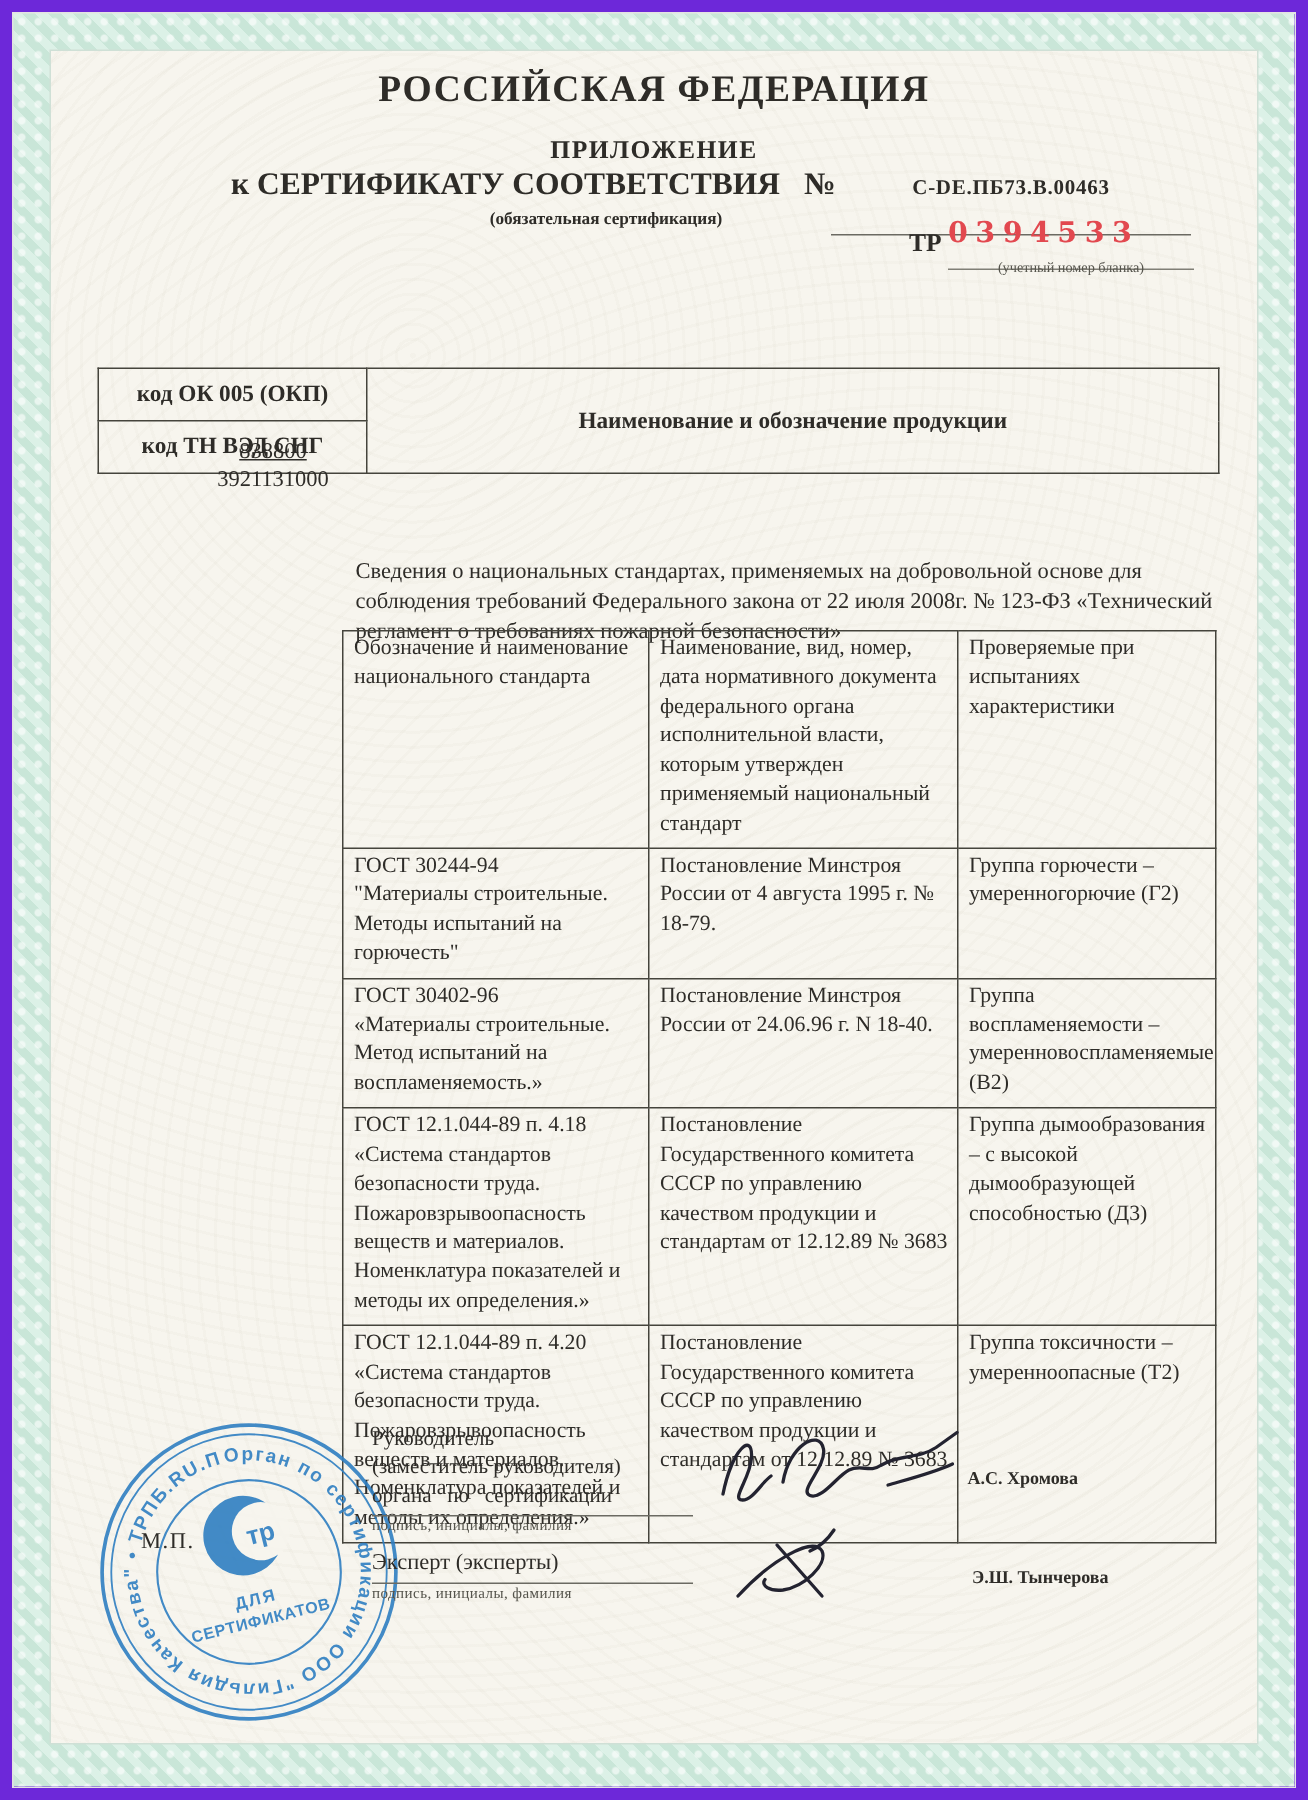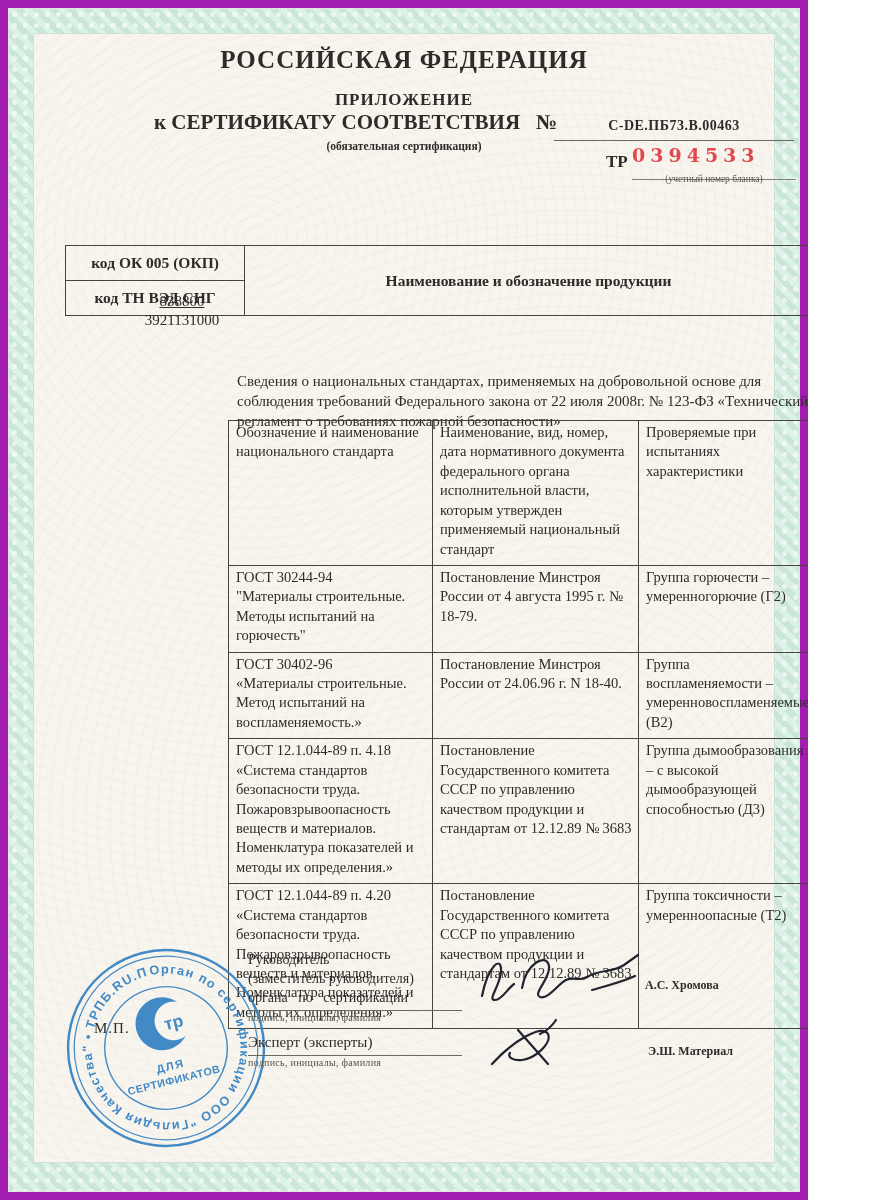--- a/index.html
+++ b/index.html
@@ -1,35 +1,35 @@
 <!DOCTYPE html>
 <html><head>
 <meta charset="utf-8">
 <style>
   html,body{margin:0;padding:0;}
   body{width:872px;height:1200px;font-family:"Liberation Serif", serif;color:#2e2c28;}
-  .page{position:relative;width:808px;height:1200px;background:#a21caf;overflow:hidden;}
+  .page{position:relative;width:872px;height:1200px;background:#6d28d9;overflow:hidden;}
   .band{position:absolute;inset:9px;
     background:
       radial-gradient(circle, rgba(255,255,255,.6) 2px, rgba(255,255,255,0) 3px) 0 0/11px 11px,
       repeating-linear-gradient(45deg,#c9e6d8 0 6px,#dcf1e7 6px 12px);
     box-shadow:0 0 0 1px #e4e4e2;}
   .doc{position:absolute;left:34px;top:34px;right:34px;bottom:38px;background:#f7f5ee;
     box-shadow:0 0 0 1px #cfe0d6;
     background-image:
       repeating-radial-gradient(circle at 30% 18%, rgba(180,174,150,.05) 0 2px, transparent 2px 10px),
       repeating-radial-gradient(circle at 72% 70%, rgba(180,174,150,.05) 0 2px, transparent 2px 12px);}
   .abs{position:absolute;}
   .ctr{text-align:center;}
   .title{left:0;right:0;top:12px;font-size:25px;font-weight:bold;letter-spacing:1px;}
   .subtitle{left:0;right:0;top:56px;font-size:17px;font-weight:bold;letter-spacing:1px;}
   .certline{left:120px;top:76px;font-size:21px;font-weight:bold;white-space:nowrap;}
   .numsign{margin-left:16px;}
   .certnum{left:520px;top:84px;width:240px;font-size:14px;font-weight:bold;text-align:center;
-    border-bottom:1px solid #6b6a62;padding-bottom:6px;letter-spacing:.5px;}
+    border-bottom:1px solid #6b6a62;padding-bottom:22px;letter-spacing:.5px;}
   .mandnote{left:250px;top:106px;width:240px;font-size:11.5px;font-weight:bold;text-align:center;}
   .trlabel{left:572px;top:118px;font-size:17px;font-weight:bold;}
   .trnum{left:598px;top:110px;width:164px;text-align:left;font-size:19px;font-weight:bold;
     letter-spacing:5px;color:#e2484f;border-bottom:1px solid #807f76;padding-bottom:13px;
     font-family:"DejaVu Serif", serif;}
   .trnote{left:598px;top:140px;width:164px;font-size:9.5px;text-align:center;color:#55544c;}
   table{border-collapse:collapse;table-layout:fixed;}
   td{border:1.5px solid #45443c;vertical-align:middle;}
   .codes{left:31px;top:181px;width:748px;margin-top:30px;}
   .codes td{font-size:15.5px;font-weight:bold;text-align:center;height:34px;padding:0 6px;}
@@ -180,16 +180,16 @@
       <path class="inkpath" d="M10,54 C16,24 30,12 29,30 C28,44 15,58 23,58 C30,58 36,46 42,42 M50,46 C54,22 74,10 77,24 C79,36 60,52 68,55 C76,58 86,42 94,38 C102,34 108,40 115,35 C128,27 140,31 152,23 L166,13"></path>
       <path class="inkpath" d="M120,48 C134,44 150,40 163,34"></path>
     </svg>
     <div class="abs signame name1">А.С. Хромова</div>
 
     <svg class="abs sig2" width="95" height="66" viewBox="0 0 95 66">
       <path class="inkpath" d="M6,52 C28,28 56,12 62,22 C66,31 50,46 36,48 C27,49 21,45 24,41"></path>
       <path class="inkpath" d="M32,18 L62,52"></path>
       <path class="inkpath" d="M70,8 C66,14 61,19 54,22"></path>
     </svg>
-    <div class="abs signame name2">Э.Ш. Материал</div>
+    <div class="abs signame name2">Э.Ш. Тынчерова</div>
 
   </div>
 </div>
 
 </body></html>

